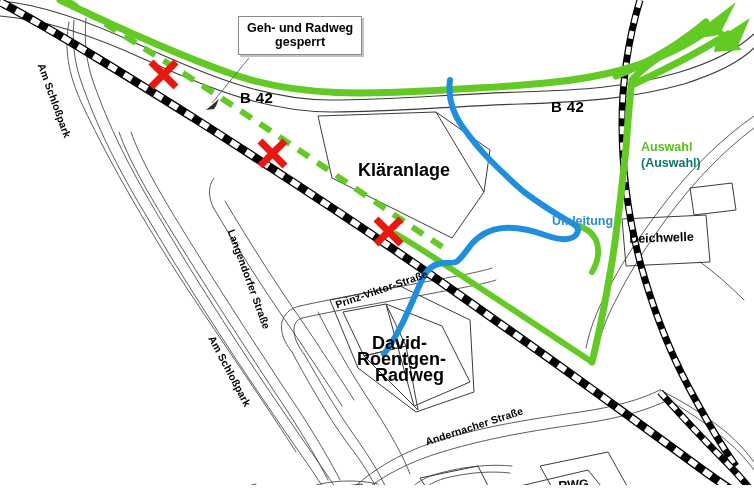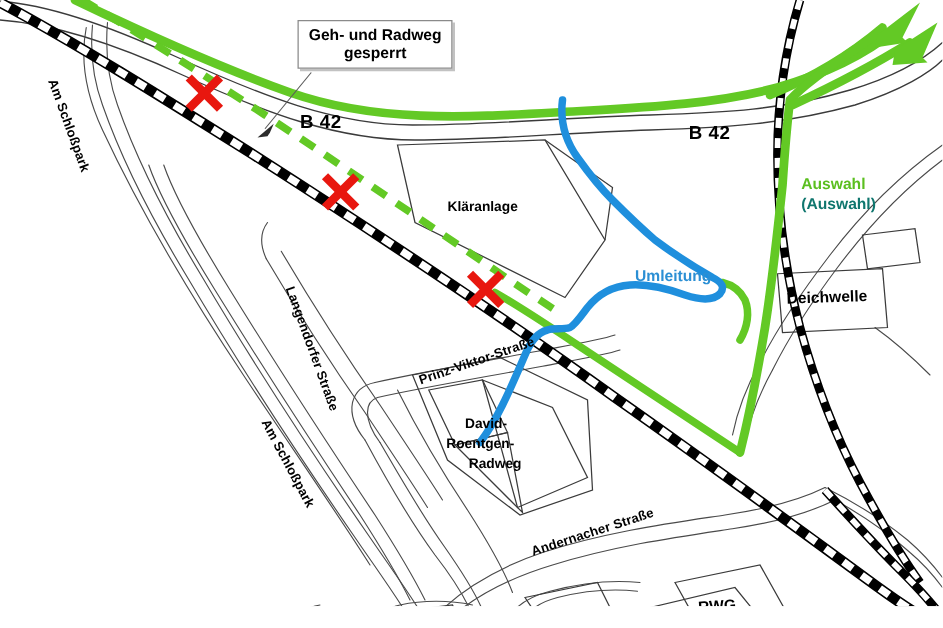--- a/index.html
+++ b/index.html
@@ -103,28 +103,29 @@
   }
   .label-road-rot {
     font-size: 10.5px;
     letter-spacing: 0.1px;
   }
   .label-b42 {
     font-size: 15px;
     letter-spacing: 0.4px;
   }
   .label-area {
-    font-size: 11px;
+    font-size: 18px;
   }
   .label-legend-green {
     font-size: 12.5px;
     text-align: left;
   }
   .label-legend-blue {
     font-size: 12.5px;
+    margin-left: 44px;
   }
   .label-building-box {
     font-size: 12.5px;
   }
   #callout-box {
     position: absolute;
     background: #ffffff;
     border: 1.2px solid #8a8a8a;
     box-shadow: 2px 2px 0 rgba(120,120,120,0.45);
     padding: 4px 8px 5px 8px;

